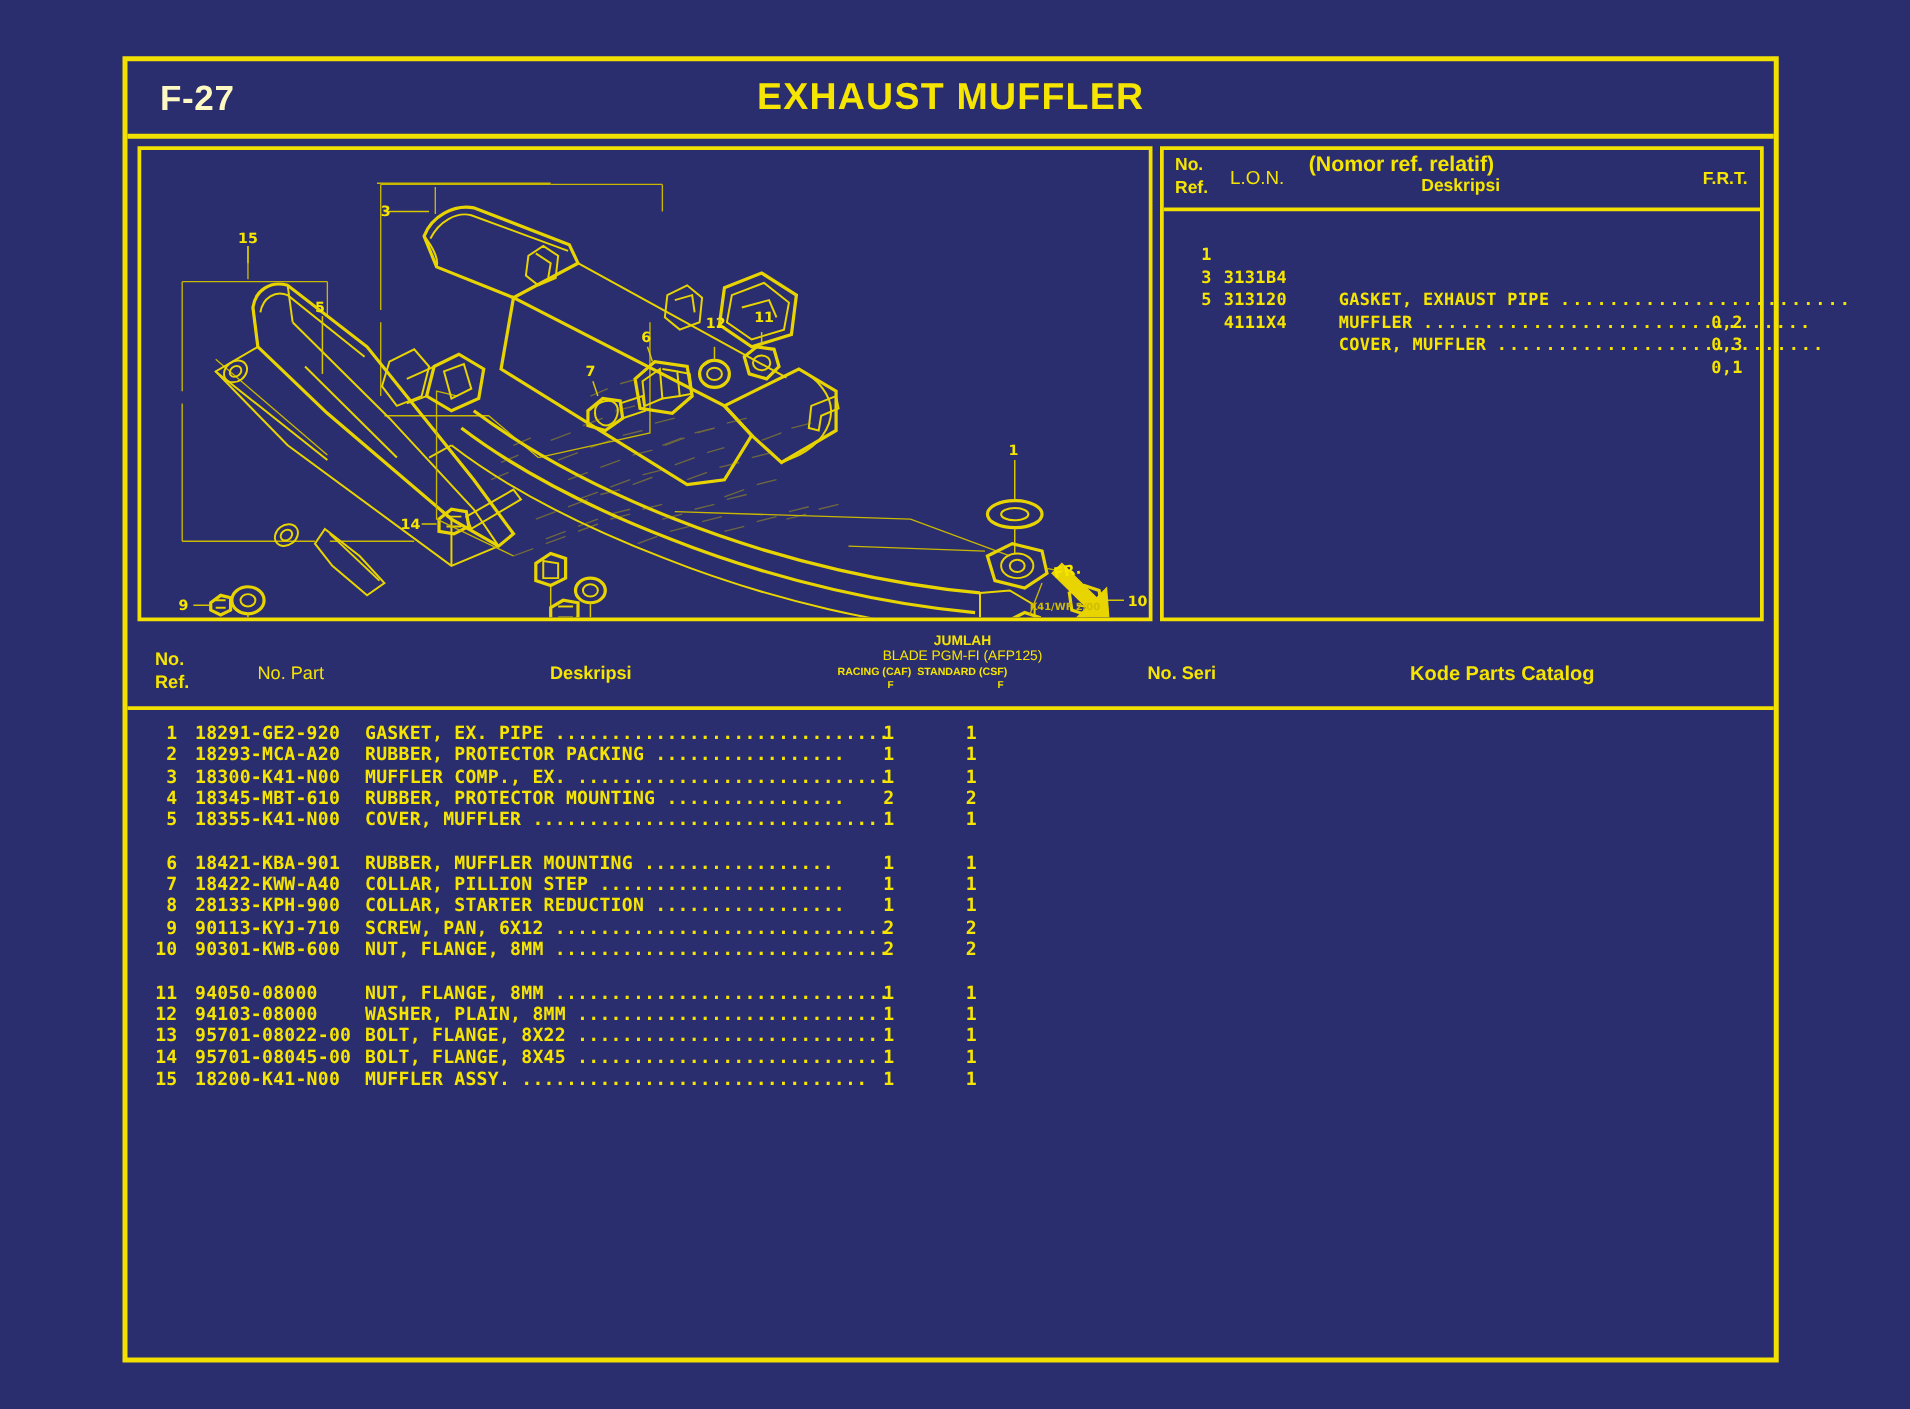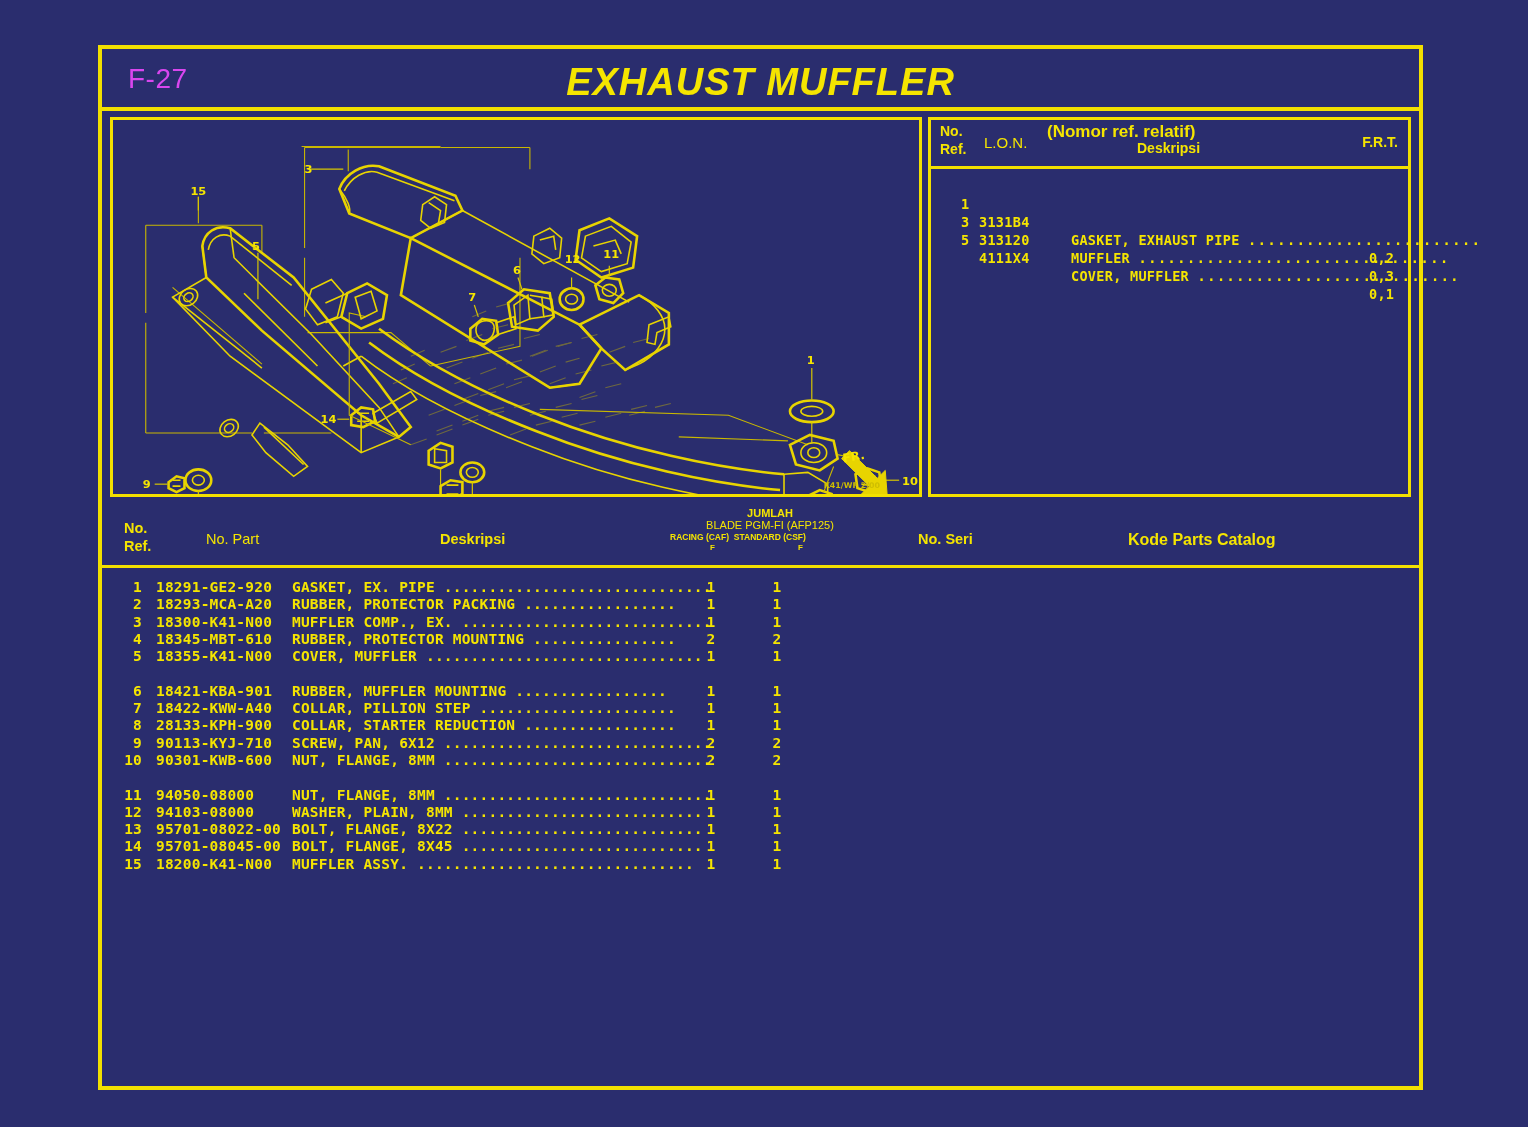--- a/index.html
+++ b/index.html
@@ -20,25 +20,25 @@
     box-sizing:border-box;
   }
   
   .titlebar{
     position:absolute;left:0;top:0;width:100%;height:62px;
     box-sizing:border-box;
     border-bottom:4px solid #f2e000;
   }
   .sheet-code{
     position:absolute;left:26px;top:14px;
-    color:#d946ef;font-size:28px;font-weight:normal;letter-spacing:0.5px;
+    color:#fef9c3;font-size:28px;font-weight:bold;letter-spacing:0.5px;
   }
   .sheet-title{
     position:absolute;left:0;top:12px;width:100%;text-align:center;
-    color:#f5e500;font-size:38px;font-weight:bold;letter-spacing:1px;font-style:italic;
+    color:#f5e500;font-size:30px;font-weight:bold;letter-spacing:1px;
   }
   
   .upper{
     position:absolute;left:0;top:62px;width:100%;height:394px;
   }
   .illus-panel{
     position:absolute;left:8px;top:6px;width:812px;height:380px;
     border:3px solid #f2e000;
     box-sizing:border-box;
     overflow:hidden;

